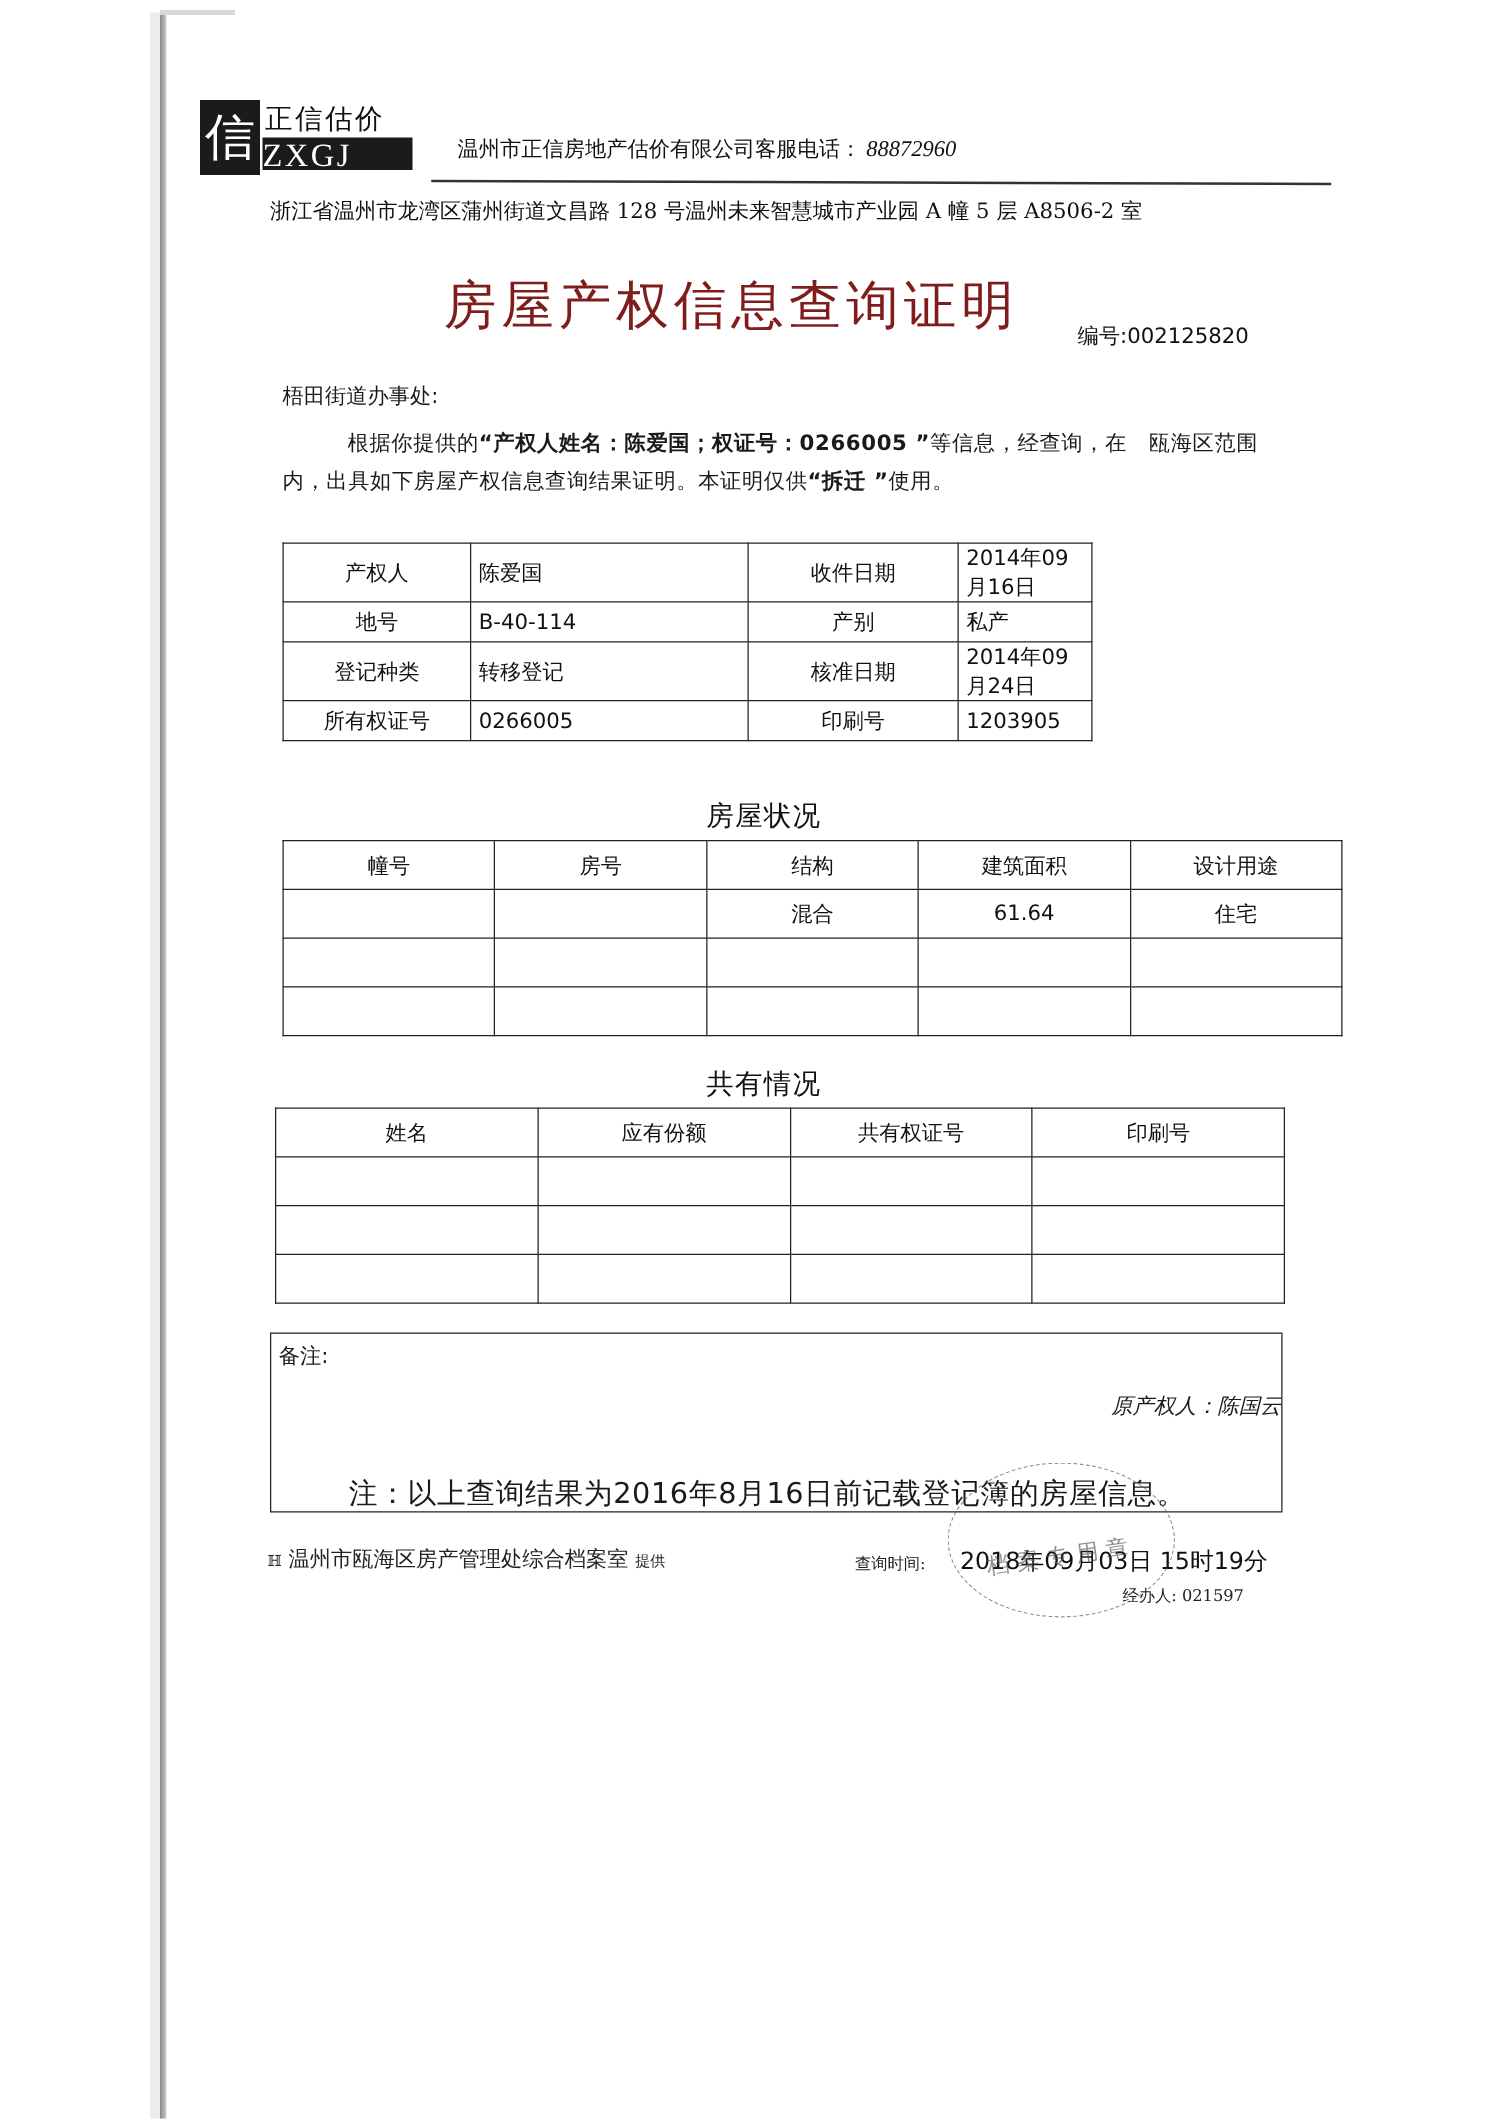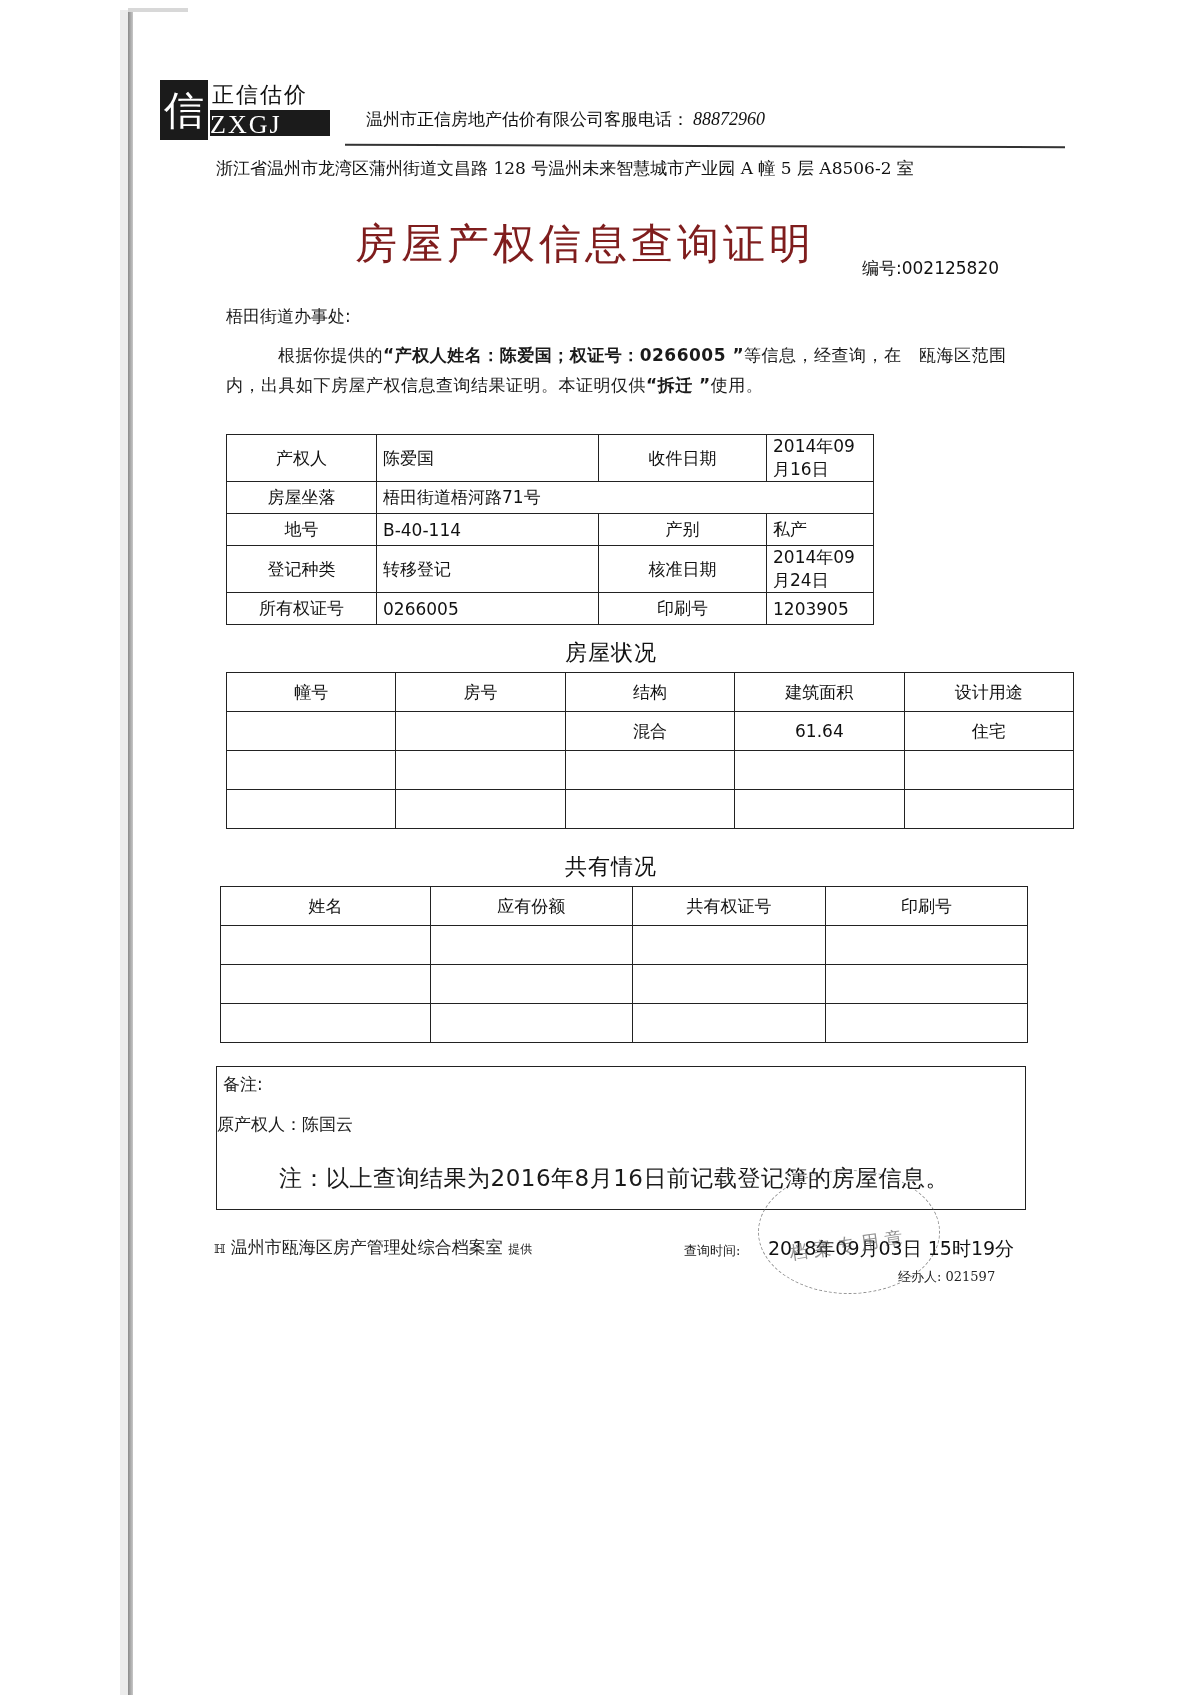--- a/index.html
+++ b/index.html
@@ -38,22 +38,22 @@
   .section-title { position:absolute; font-size:22px; color:#111; letter-spacing:1px; }
   #house-title { left:565px; top:638px; }
   #house-table { left:226px; top:672px; width:848px; }
   #house-table td { height:38px; }
   #share-title { left:565px; top:852px; }
   #share-table { left:220px; top:886px; width:808px; }
   #share-table td { height:38px; }
 
   .remarks-box { position:absolute; left:216px; top:1066px; width:810px; height:144px; border:1.6px solid #222; box-sizing:border-box; }
   .remarks-label { position:absolute; left:6px; top:6px; font-size:17px; }
-  .remarks-content { position:absolute; left:0; width:100%; top:46px; text-align:left; font-size:17px; }
-  .remarks-note { position:absolute; left:62px; top:96px; font-size:23px; letter-spacing:0.5px; }
+  .remarks-content { position:absolute; left:0; width:100%; top:46px; text-align:right; font-size:17px;font-style:italic; }
+  .remarks-note { position:absolute; left:62px; top:112px; font-size:23px; letter-spacing:0.5px; }
 
   .footer-provider { position:absolute; left:214px; top:1236px; font-family:"DejaVu Serif", serif; font-size:17px; color:#222; }
   .footer-provider .small { font-size:12px; }
   .footer-query { position:absolute; left:684px; top:1242px; font-size:13px; color:#222; font-family:"DejaVu Serif", serif; }
   .footer-time { position:absolute; left:768px; top:1236px; font-size:19px; color:#111; }
   .footer-handler { position:absolute; left:898px; top:1268px; font-size:13px; color:#222; font-family:"DejaVu Serif", serif; }
   .stamp { position:absolute; left:758px; top:1170px; width:180px; height:122px; border:1.5px dashed #555; border-radius:50%; opacity:0.65; }
   .stamp-text { position:absolute; left:30px; top:62px; font-size:18px; color:#555; letter-spacing:6px; transform:rotate(-8deg); }
 </style>
 </head>
@@ -90,24 +90,20 @@
       <col>
     </colgroup>
   <tbody>
       <tr>
     <td class="c">产权人</td>
     <td class="l">陈爱国</td>
     <td class="c">收件日期</td>
     <td class="l">2014年09月16日</td>
   </tr>
   <tr>
-    <td class="c">房屋坐落</td>
-    <td class="l" colspan="3">梧田街道梧河路71号</td>
-  </tr>
-  <tr>
     <td class="c">地号</td>
     <td class="l">B-40-114</td>
     <td class="c">产别</td>
     <td class="l">私产</td>
   </tr>
   <tr>
     <td class="c">登记种类</td>
     <td class="l">转移登记</td>
     <td class="c">核准日期</td>
     <td class="l">2014年09月24日</td>

